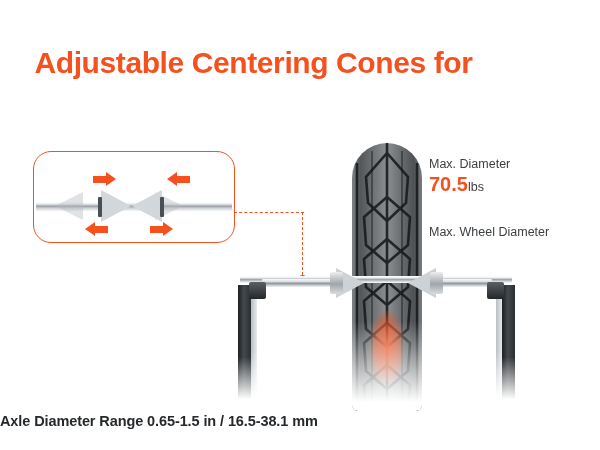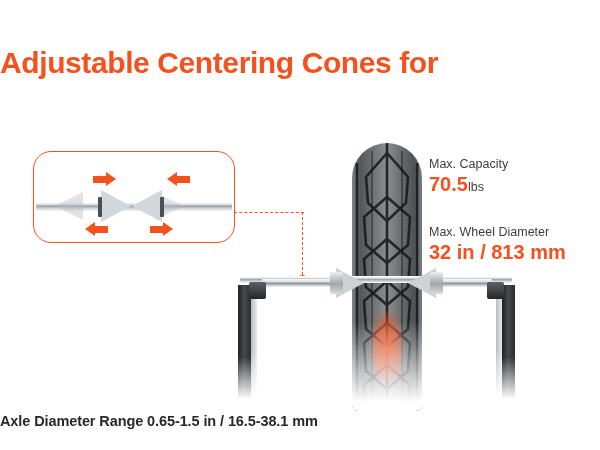--- a/index.html
+++ b/index.html
@@ -18,20 +18,21 @@
     background: #ffffff;
     overflow: hidden;
   }
 
   
   .title-block {
     position: absolute;
     left: 0;
     top: 46px;
     width: 507px;
+    text-align: center;
   }
   .title-line {
     display: block;
     font-size: 30px;
     font-weight: bold;
     line-height: 33px;
     letter-spacing: -0.4px;
     color: #F4511E;
     white-space: nowrap;
   }
@@ -412,26 +413,25 @@
   <div class="axle-rod" id="rod-left"></div>
   <div class="axle-rod" id="rod-right"></div>
   <div class="wheel-cone" id="wheel-cone-left"></div>
   <div class="wheel-cone" id="wheel-cone-right"></div>
   <div class="hub-collar" id="hub-collar-left"></div>
   <div class="hub-collar" id="hub-collar-right"></div>
   <div class="clamp" id="clamp-left"></div>
   <div class="clamp" id="clamp-right"></div>
 
   <div class="spec" id="spec-capacity">
-    <div class="spec-label">Max. Capacity</div>
+    <div class="spec-label">Max. Diameter</div>
     <div class="spec-value">
       <span>70.5</span><span class="spec-unit">lbs</span>
     </div>
   </div>
 
   <div class="spec" id="spec-diameter">
     <div class="spec-label">Max. Wheel Diameter</div>
-    <div class="spec-value">32 in / 813 mm</div>
   </div>
 
   <div class="bottom-caption">Axle Diameter Range 0.65-1.5 in / 16.5-38.1 mm</div>
 
 </div>
 
 </body></html>

